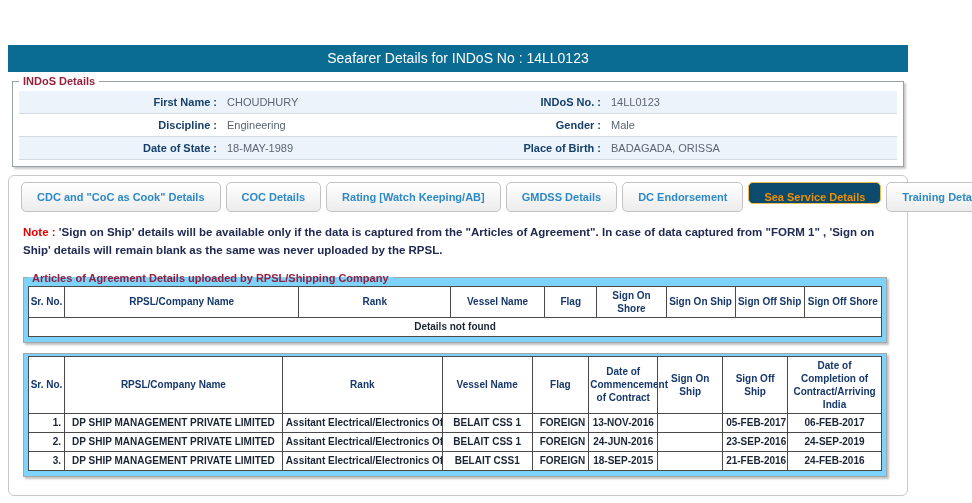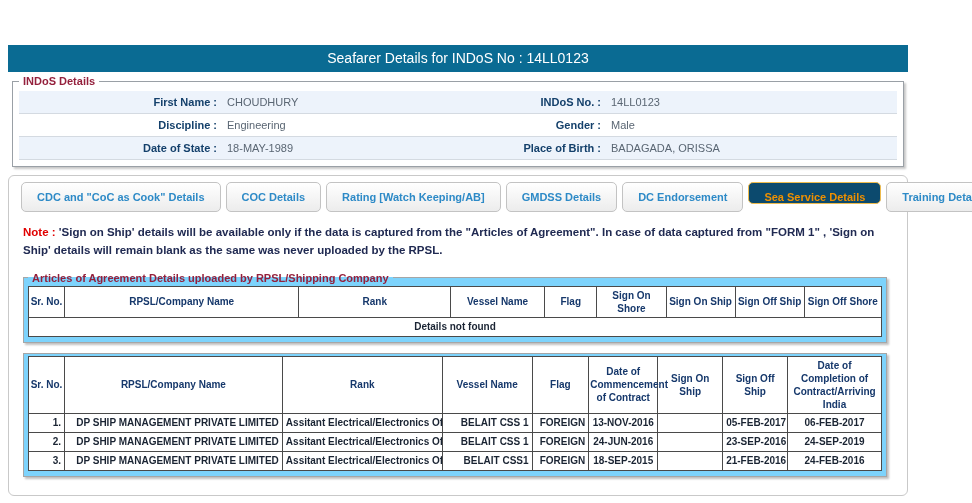--- a/index.html
+++ b/index.html
@@ -51,21 +51,21 @@
   .tbl1 th:nth-child(7){width:8%}   .tbl1 th:nth-child(8){width:8%}
   .tbl1 th:nth-child(9){width:9%}
 
   .tbl2 th:nth-child(1){width:4%}   .tbl2 th:nth-child(2){width:26%}
   .tbl2 th:nth-child(3){width:19%}  .tbl2 th:nth-child(4){width:10.5%}
   .tbl2 th:nth-child(5){width:6.5%} .tbl2 th:nth-child(6){width:8%}
   .tbl2 th:nth-child(7){width:7.5%} .tbl2 th:nth-child(8){width:7.5%}
   .tbl2 th:nth-child(9){width:11%}
 
   .col-sr{text-align:right;padding-right:4px;}
-  .col-company,.col-rank,.col-vessel{text-align:right;margin-left:36px;}
+  .col-company,.col-rank,.col-vessel{text-align:center;margin-left:36px;}
   .col-flag{text-align:right;}
   .col-commencement,.col-sign_on_ship,.col-sign_off_ship,.col-completion{text-align:center;}
 </style>
 </head>
 <body>
 
 <div class="page">
 
   <div class="titlebar">Seafarer Details for INDoS No : 14LL0123</div>
 

